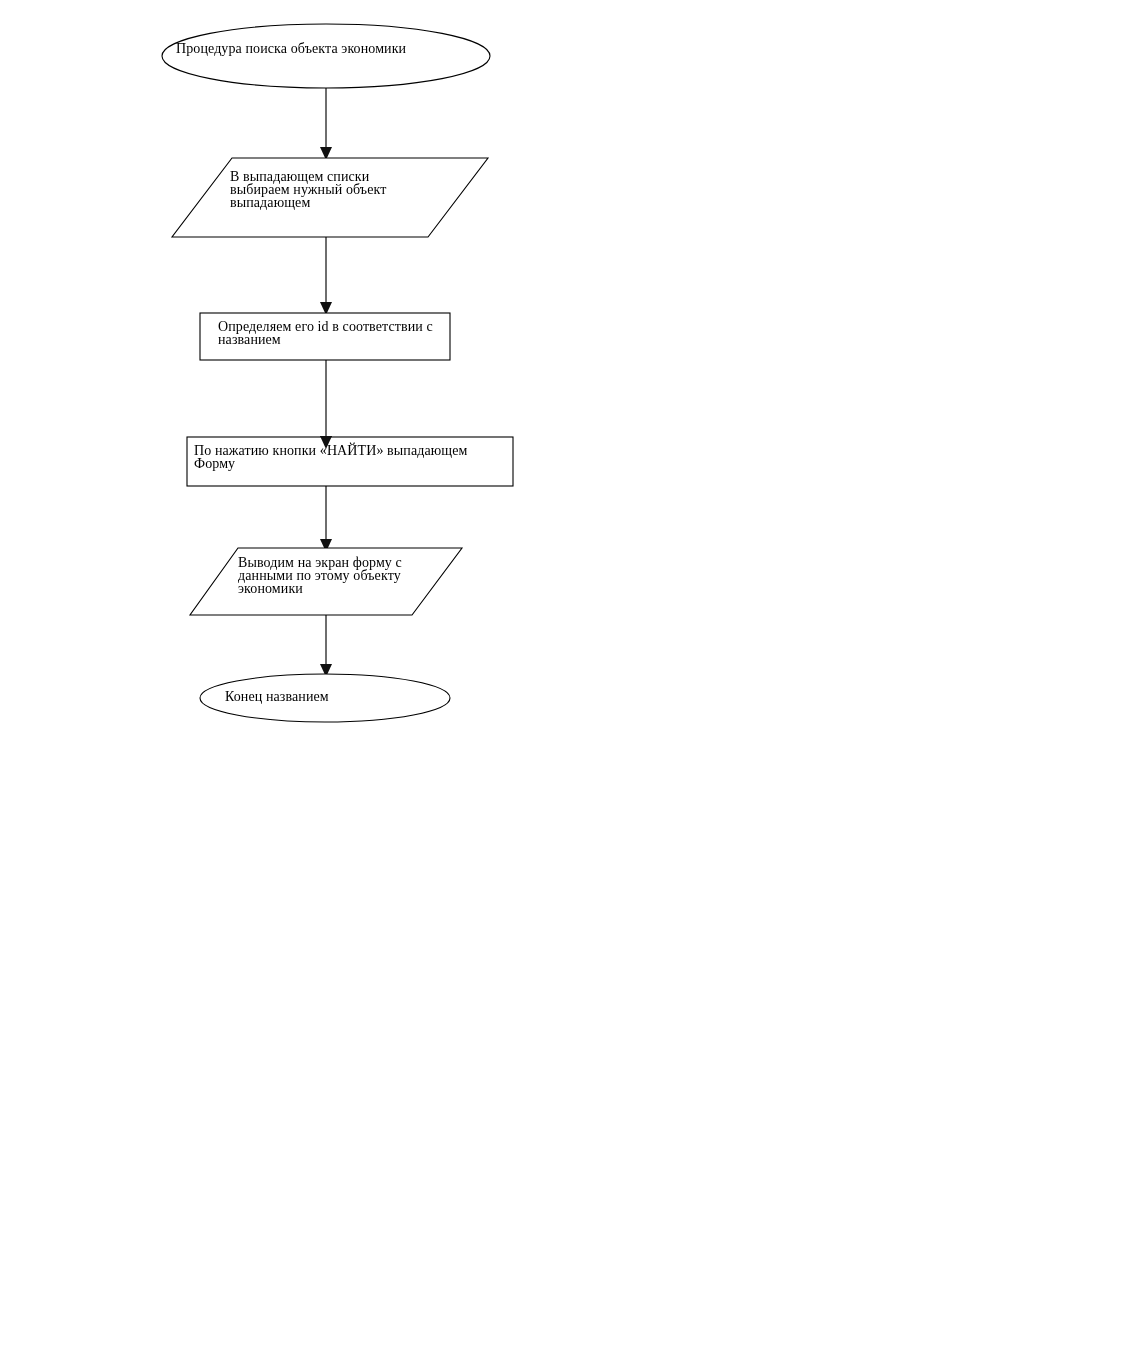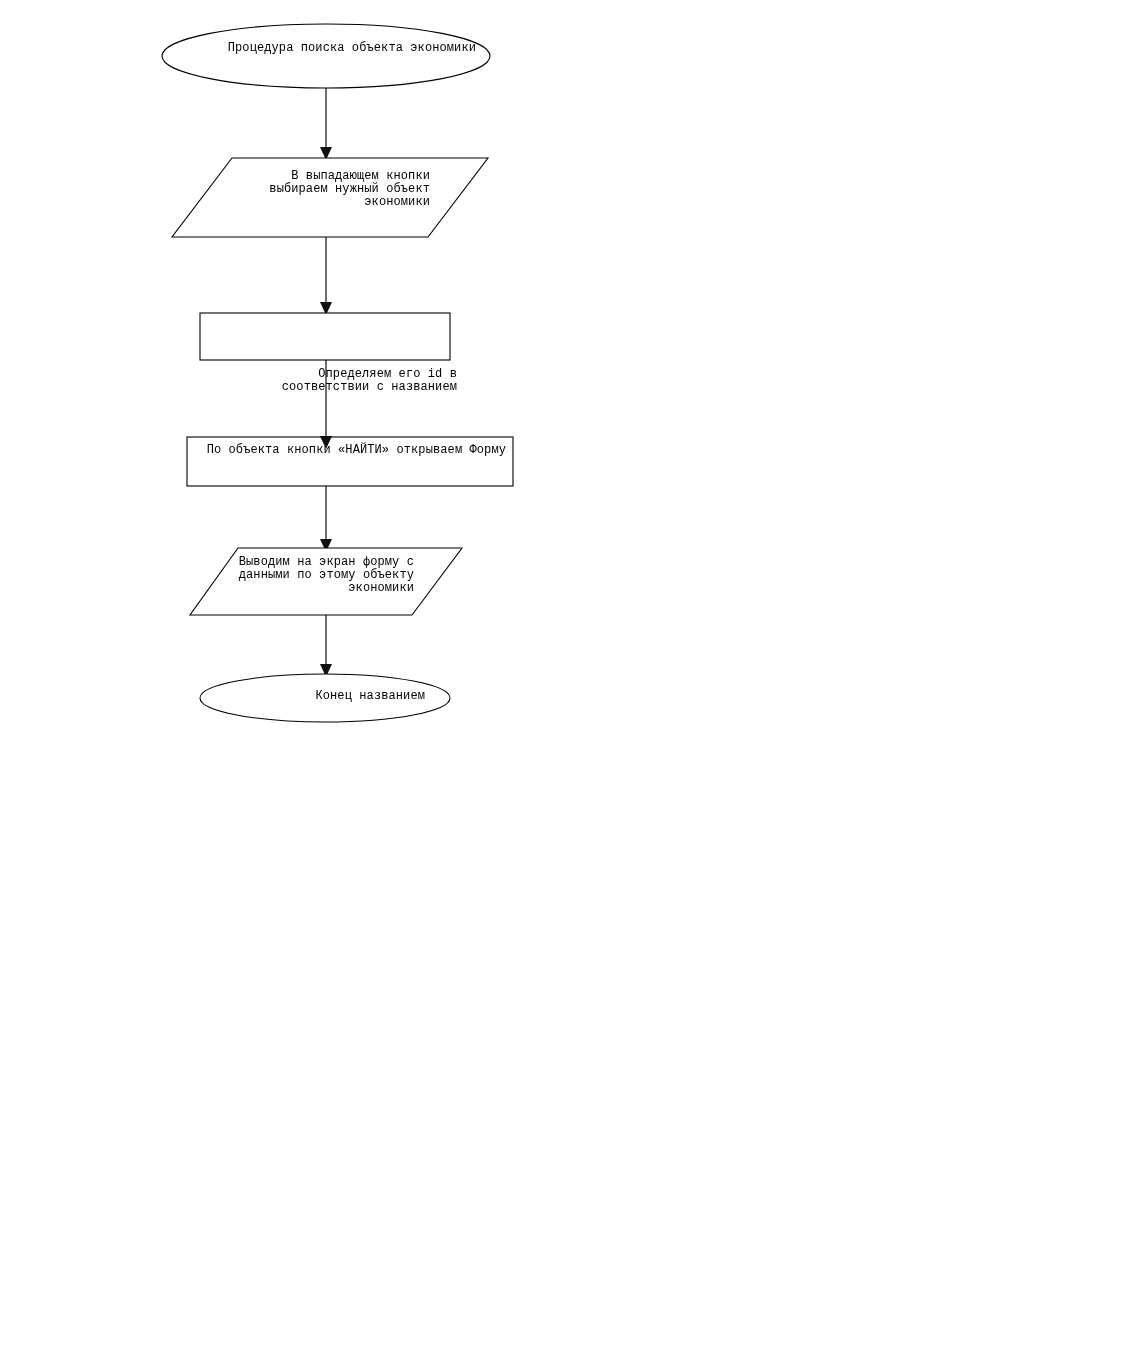--- a/index.html
+++ b/index.html
@@ -35,23 +35,23 @@
     stroke: #6e6e6e;
     stroke-width: 2;
     fill: none;
   }
   .connector-head {
     fill: #101010;
     stroke: none;
   }
   .node-text {
     position: absolute;
-    text-align: right;
-    font-family: Liberation Mono, monospace;
-    font-size: 12px;
+    text-align: left;
+    font-family: Liberation Serif, serif;
+    font-size: 14px;
     line-height: 13px;
     color: #000000;
     letter-spacing: 0.1px;
     white-space: pre-line;
     pointer-events: none;
   }
 </style>
 </head>
 <body>
 
@@ -94,23 +94,23 @@
 
     <polygon class="shape-outline" points="238,548 462,548 412,615 190,615"></polygon>
 
     <ellipse class="shape-outline" cx="325" cy="698" rx="125" ry="24"></ellipse>
 
     <polygon class="connector-head" points="326,449 320,436 332,436"></polygon>
   </svg>
 
   <div class="node-text" style="left:176px; top:42px; width:300px;">Процедура поиска объекта экономики</div>
 
-  <div class="node-text" style="left:230px; top:170px; width:200px;">В выпадающем кнопки выбираем нужный объект экономики</div>
+  <div class="node-text" style="left:230px; top:170px; width:200px;">В выпадающем списки выбираем нужный объект выпадающем</div>
 
-  <div class="node-text" style="left:229px; top:320px; width:228px;margin-top:48px;">Определяем его id в соответствии с названием</div>
+  <div class="node-text" style="left:218px; top:320px; width:228px;">Определяем его id в соответствии с названием</div>
 
-  <div class="node-text" style="left:194px; top:444px; width:312px;">По объекта кнопки «НАЙТИ» открываем Форму</div>
+  <div class="node-text" style="left:194px; top:444px; width:312px;">По нажатию кнопки «НАЙТИ» выпадающем Форму</div>
 
   <div class="node-text" style="left:238px; top:556px; width:176px;">Выводим на экран форму с данными по этому объекту экономики</div>
 
   <div class="node-text" style="left:225px; top:690px; width:200px;">Конец названием</div>
 
 </div>
 
 </body></html>

